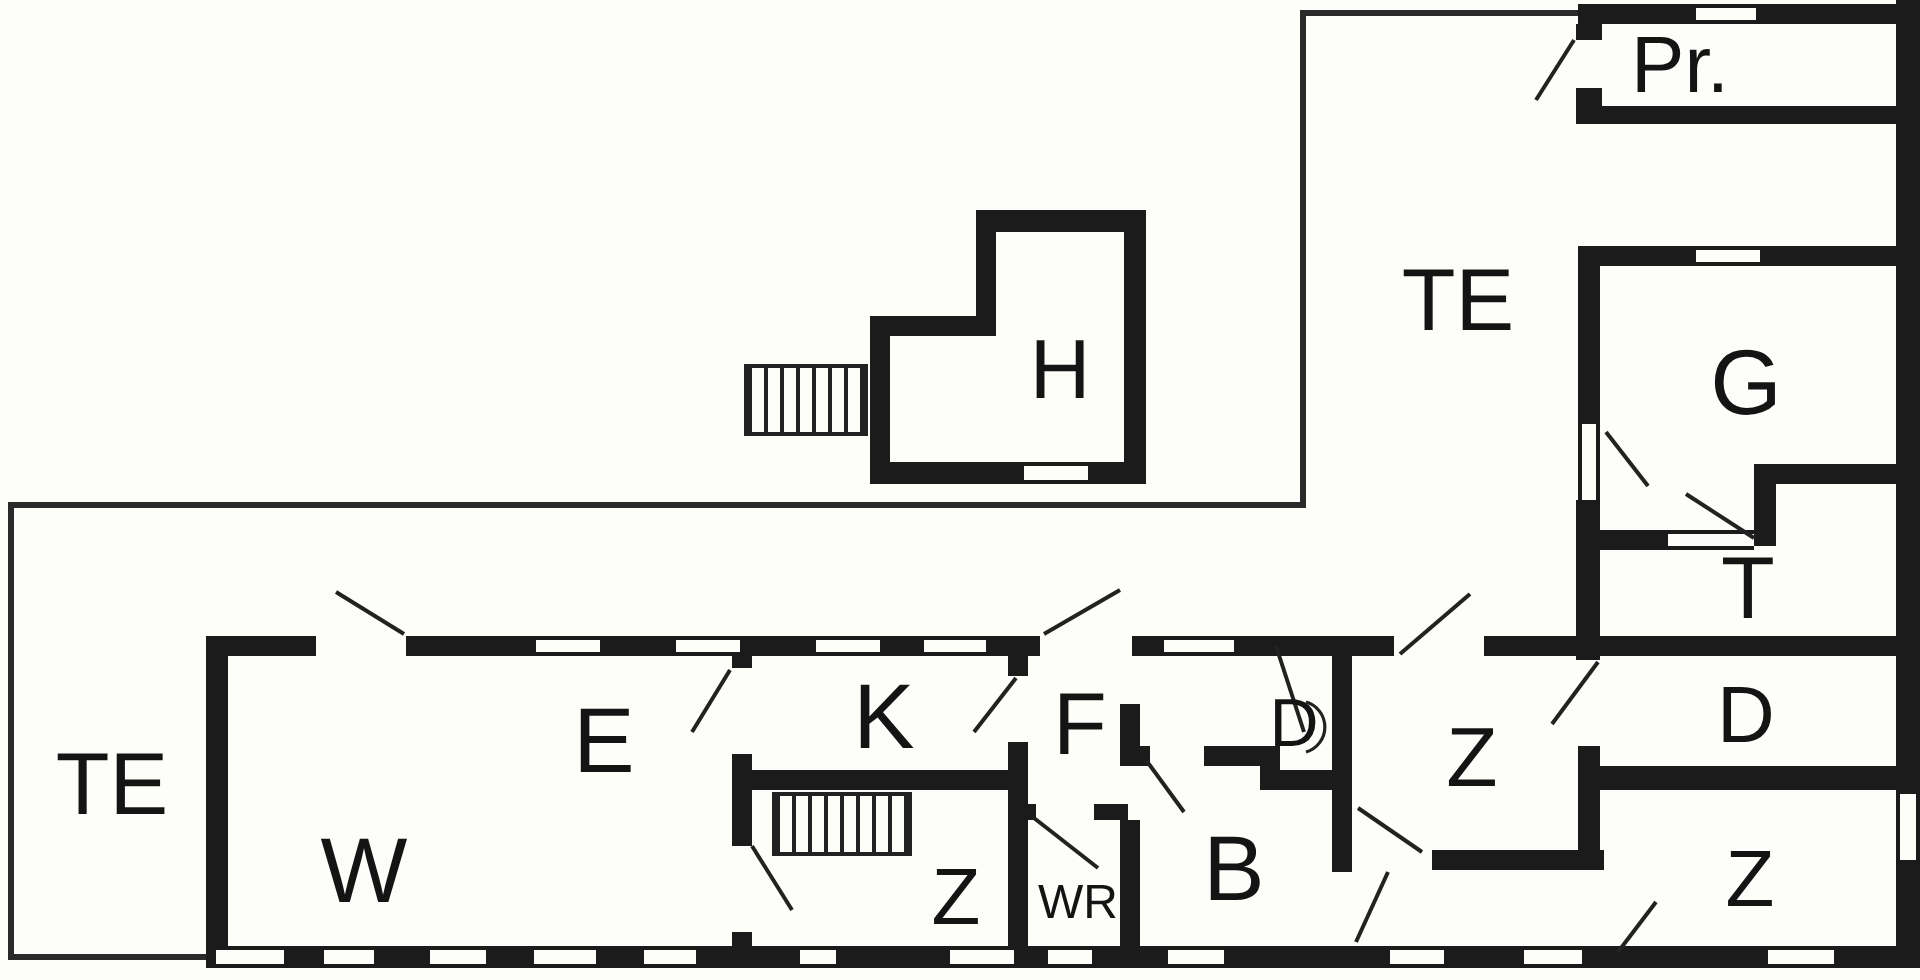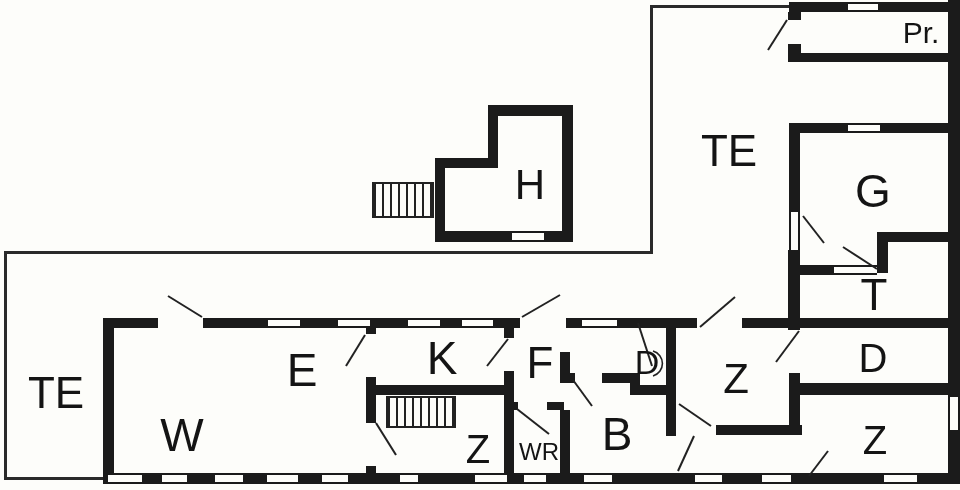--- a/index.html
+++ b/index.html
@@ -120,21 +120,21 @@
     <line x1="517" y1="409" x2="549" y2="434"></line>
     <line x1="573" y1="380" x2="592" y2="406"></line>
     <line x1="638" y1="323" x2="652" y2="366"></line>
     <line x1="679" y1="404" x2="711" y2="426"></line>
     <line x1="694" y1="436" x2="678" y2="471"></line>
     <line x1="809" y1="476" x2="828" y2="451"></line>
     <path d="M 653 351 A 13 13 0 0 1 653 376" stroke-width="1.6"></path>
   </svg>
 
   <div class="lab" style="left:729px;top:151px;font-size:44px;">TE</div>
-  <div class="lab" style="left:921px;top:33px;font-size:30px;">Pr.</div>
+  <div class="lab" style="left:840px;top:33px;font-size:40px;">Pr.</div>
   <div class="lab" style="left:873px;top:191px;font-size:46px;">G</div>
   <div class="lab" style="left:874px;top:295px;font-size:44px;">T</div>
   <div class="lab" style="left:873px;top:358px;font-size:40px;">D</div>
   <div class="lab" style="left:875px;top:440px;font-size:40px;">Z</div>
   <div class="lab" style="left:56px;top:393px;font-size:44px;">TE</div>
   <div class="lab" style="left:182px;top:435px;font-size:46px;">W</div>
   <div class="lab" style="left:302px;top:370px;font-size:46px;">E</div>
   <div class="lab" style="left:442px;top:358px;font-size:46px;">K</div>
   <div class="lab" style="left:540px;top:363px;font-size:44px;">F</div>
   <div class="lab" style="left:647px;top:362px;font-size:34px;">D</div>

